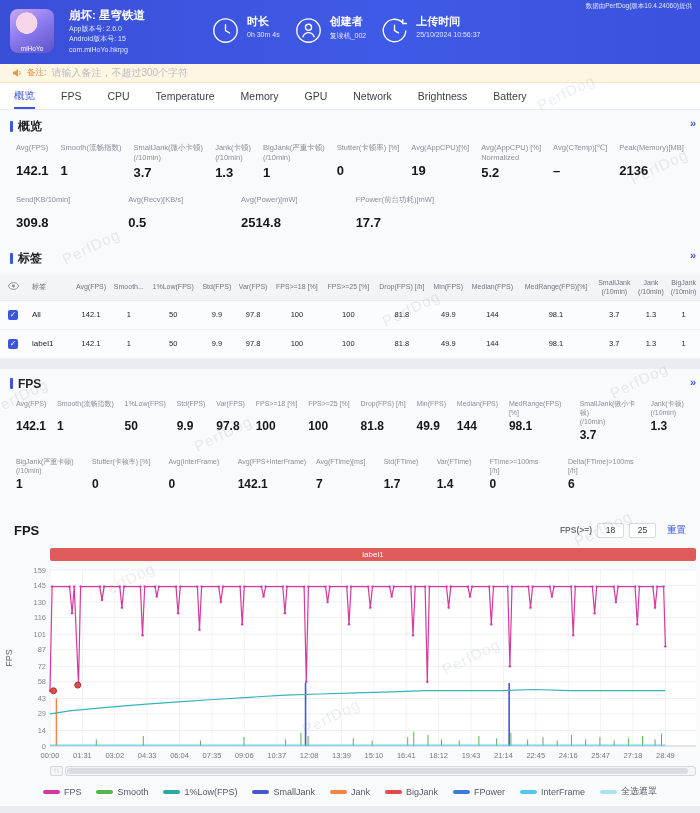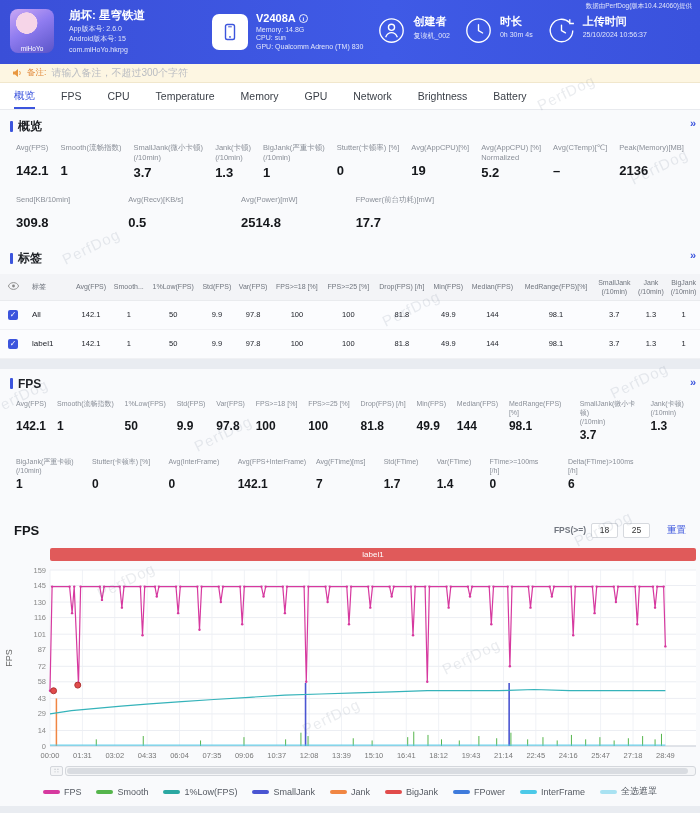--- a/index.html
+++ b/index.html
@@ -51,21 +51,21 @@
   .label-table td{font-size:7.5px;color:#20232a;text-align:center;padding:9px 1px;background:#fbfcfe;border-bottom:1px solid #f0f1f4;}
   .label-table td.row-name{text-align:left;padding-left:6px;font-size:8px;}
   .checkbox{display:inline-block;width:10px;height:10px;background:#3c55dd;border-radius:2px;color:#fff;font-size:8px;line-height:10px;text-align:center;cursor:pointer;}
   .section-gap{height:10px;}
   
   .chart-header{display:flex;align-items:center;justify-content:space-between;padding:0 14px;margin-top:14px;height:26px;}
   .chart-title{font-size:13px;font-weight:bold;color:#15171b;}
   .chart-controls{display:flex;align-items:center;gap:5px;}
   .threshold-label{font-size:8.5px;color:#70757e;font-weight:bold;}
   .fps-input{width:27px;height:15px;border:1px solid #d6d9de;border-radius:2px;text-align:center;font-size:8.5px;color:#333;background:#fff;font-family:inherit;}
-  .reset-link{font-size:9.5px;color:#3c55dd;margin-left:12px;cursor:pointer;}
+  .reset-link{font-size:9.5px;color:#3c55dd;margin-left:6px;cursor:pointer;}
   .label-marker{margin:5px 4px 0 50px;width:646px;height:13px;background:#e05a5a;border-radius:2px;color:#fff;font-size:8px;display:flex;align-items:center;justify-content:center;}
   .chart-svg{display:block;font-family:"Liberation Sans",sans-serif;margin-top:3px;}
   .scrollbar{margin:2px 4px 0 50px;width:646px;height:10px;display:flex;gap:2px;align-items:center;}
   .scroll-grip{width:13px;height:10px;border:1px solid #d4d7dc;background:#f4f5f7;border-radius:2px;font-size:7px;line-height:8px;text-align:center;color:#9aa0a8;cursor:pointer;}
   .scroll-track{flex:1;height:10px;border:1px solid #d4d7dc;background:#f4f5f7;border-radius:3px;padding:1px;}
   .scroll-thumb{width:99%;height:6px;background:#d9dce1;border-radius:3px;cursor:pointer;}
   .chart-legend{display:flex;justify-content:center;align-items:center;gap:15px;padding:9px 0 8px;}
   .legend-item{display:flex;align-items:center;gap:4px;cursor:pointer;}
   .legend-swatch{width:17px;height:4px;border-radius:2px;display:inline-block;}
   .legend-label{font-size:9px;color:#555a62;}
@@ -80,60 +80,42 @@
   <div class="avatar">
     <span class="avatar-label">miHoYo</span>
   </div>
   <div class="game-info">
     <div class="game-title">崩坏: 星穹铁道</div>
     <div class="game-sub">App版本号: 2.6.0</div>
     <div class="game-sub">Android版本号: 15</div>
     <div class="game-sub">com.miHoYo.hkrpg</div>
   </div>
   <div class="hblock">
-    <div class="hicon-card">
-      <svg width="18" height="18" viewBox="0 0 18 18">
-          <rect x="4.5" y="1.5" width="9" height="15" rx="1.8" fill="none" stroke="#3c55dd" stroke-width="1.4"></rect>
-          <line x1="7.2" y1="3.8" x2="10.8" y2="3.8" stroke="#3c55dd" stroke-width="1"></line>
-          <circle cx="9" cy="13.9" r="0.9" fill="#3c55dd"></circle>
+    <span class="hicon">
+      <svg width="27" height="27" viewBox="0 0 30 30">
+          <circle cx="15" cy="15" r="13" fill="none" stroke="#fff" stroke-width="1.5"></circle>
+          <path d="M15 8.5V15l4.6 2.8" fill="none" stroke="#fff" stroke-width="1.5" stroke-linecap="round"></path>
         </svg>
-    </div>
+    </span>
     <div>
-      <div class="hb-title">
-        <span>V2408A</span>
-        <span class="info-badge">i</span>
-      </div>
-      <div class="hb-sub">Memory: 14.8G</div>
-      <div class="hb-sub">CPU: sun</div>
-      <div class="hb-sub">GPU: Qualcomm Adreno (TM) 830</div>
+      <div class="hb-title">时长</div>
+      <div class="hb-sub">0h 30m 4s</div>
     </div>
   </div>
   <div class="hblock">
     <span class="hicon">
       <svg width="27" height="27" viewBox="0 0 30 30">
           <circle cx="15" cy="15" r="13" fill="none" stroke="#fff" stroke-width="1.5"></circle>
           <circle cx="15" cy="11.5" r="3.4" fill="none" stroke="#fff" stroke-width="1.5"></circle>
           <path d="M8.5 22.5c1.4-3.4 3.8-5.1 6.5-5.1s5.1 1.7 6.5 5.1" fill="none" stroke="#fff" stroke-width="1.5"></path>
         </svg>
     </span>
     <div>
       <div class="hb-title">创建者</div>
       <div class="hb-sub">复读机_002</div>
-    </div>
-  </div>
-  <div class="hblock">
-    <span class="hicon">
-      <svg width="27" height="27" viewBox="0 0 30 30">
-          <circle cx="15" cy="15" r="13" fill="none" stroke="#fff" stroke-width="1.5"></circle>
-          <path d="M15 8.5V15l4.6 2.8" fill="none" stroke="#fff" stroke-width="1.5" stroke-linecap="round"></path>
-        </svg>
-    </span>
-    <div>
-      <div class="hb-title">时长</div>
-      <div class="hb-sub">0h 30m 4s</div>
     </div>
   </div>
   <div class="hblock">
     <span class="hicon">
       <svg width="27" height="27" viewBox="0 0 30 30">
           <path d="M27.5 15a12.5 12.5 0 1 1-3.6-8.8" fill="none" stroke="#fff" stroke-width="1.5"></path>
           <path d="M24.2 2.6v4.6h4.6" fill="none" stroke="#fff" stroke-width="1.5"></path>
           <path d="M15 9v6l4.4 2.6" fill="none" stroke="#fff" stroke-width="1.5" stroke-linecap="round"></path>
         </svg>
     </span>

